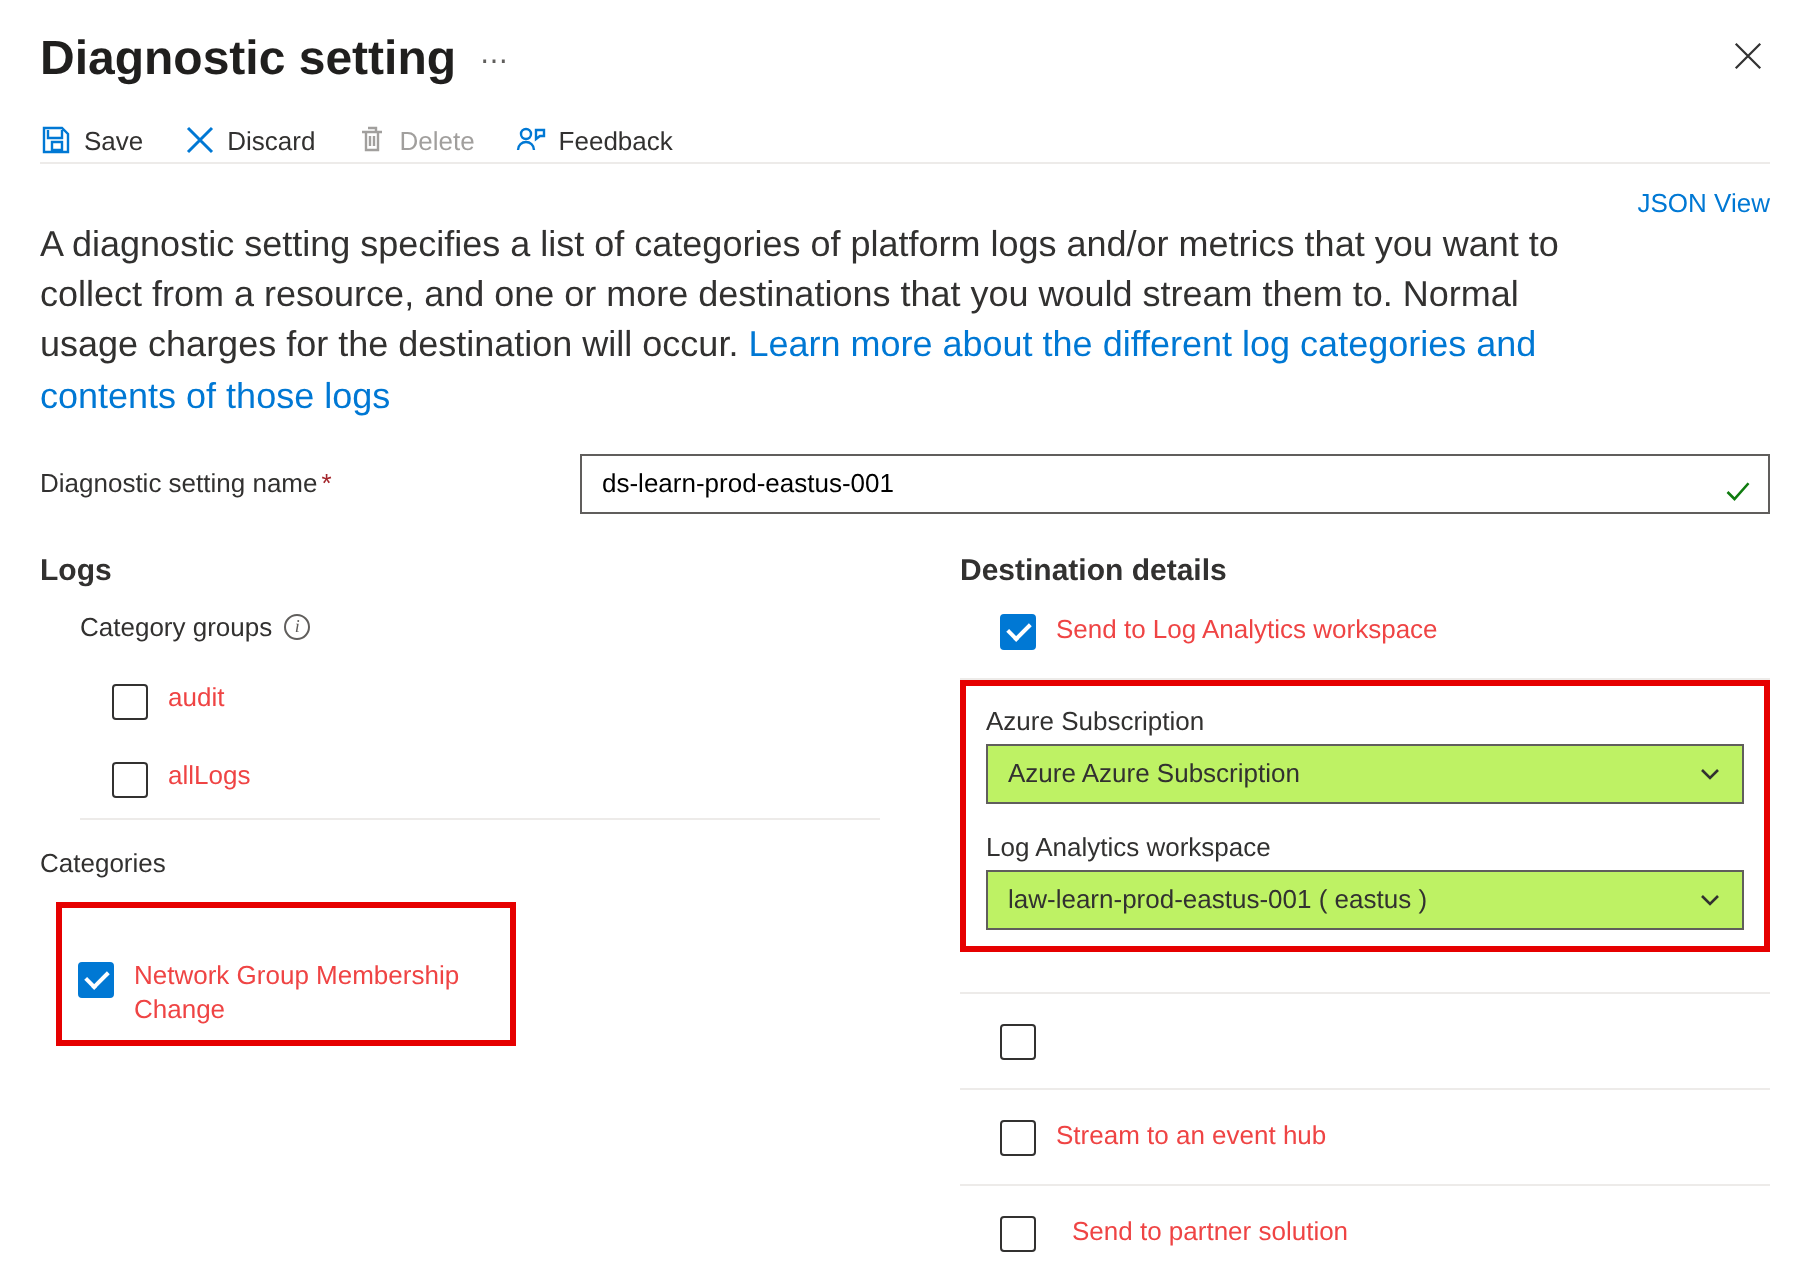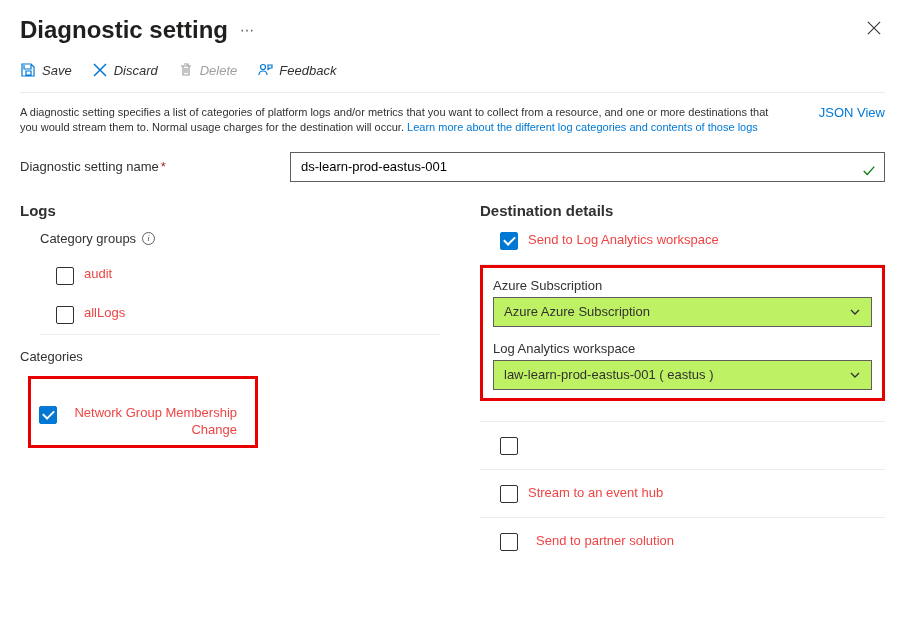--- a/index.html
+++ b/index.html
@@ -41,24 +41,23 @@
     .close-icon {
       font-size: 16px;
       color: #333;
       cursor: pointer;
       padding: 4px;
     }
     .toolbar {
       display: flex;
       align-items: center;
       gap: 20px;
-      padding-bottom: 14px;
+      padding-bottom: 3px;
       border-bottom: 1px solid #edebe9;
       margin-bottom: 12px;
-      font-style: italic;
     }
     .toolbar-item {
       display: flex;
       align-items: center;
       gap: 6px;
       color: #323130;
       cursor: pointer;
       font-size: 13px;
     }
     .toolbar-item.disabled {
@@ -72,24 +71,25 @@
       align-items: center;
       justify-content: center;
     }
     .description-row {
       display: flex;
       justify-content: space-between;
       gap: 30px;
       margin-bottom: 16px;
     }
     .description {
-      font-size: 11px;
+      font-size: 18px;
       color: #323130;
       line-height: 1.4;
       max-width: 760px;
+      margin-top: 16px;
     }
     .link {
       color: #0078d4;
       cursor: pointer;
     }
     .json-view {
       color: #0078d4;
       font-size: 13px;
       cursor: pointer;
       white-space: nowrap;
@@ -359,21 +359,21 @@
         <div class="checkbox"></div>
         <div class="checkbox-label">allLogs</div>
       </div>
     </div>
 
     <hr class="divider">
 
     <div class="categories-title">Categories</div>
 
     <div class="highlight-box highlight-box-left">
-      <div class="checkbox-row" style="padding-left:0;margin-bottom:0;text-align:right;">
+      <div class="checkbox-row" style="padding-left:0;margin-bottom:0;">
         <div class="checkbox checked"></div>
         <div class="checkbox-label" style="max-width:170px;">Network Group Membership Change</div>
       </div>
     </div>
   </div>
 
   <div class="col-right">
     <div class="section-title">Destination details</div>
 
     <div class="dest-checkbox-row">

